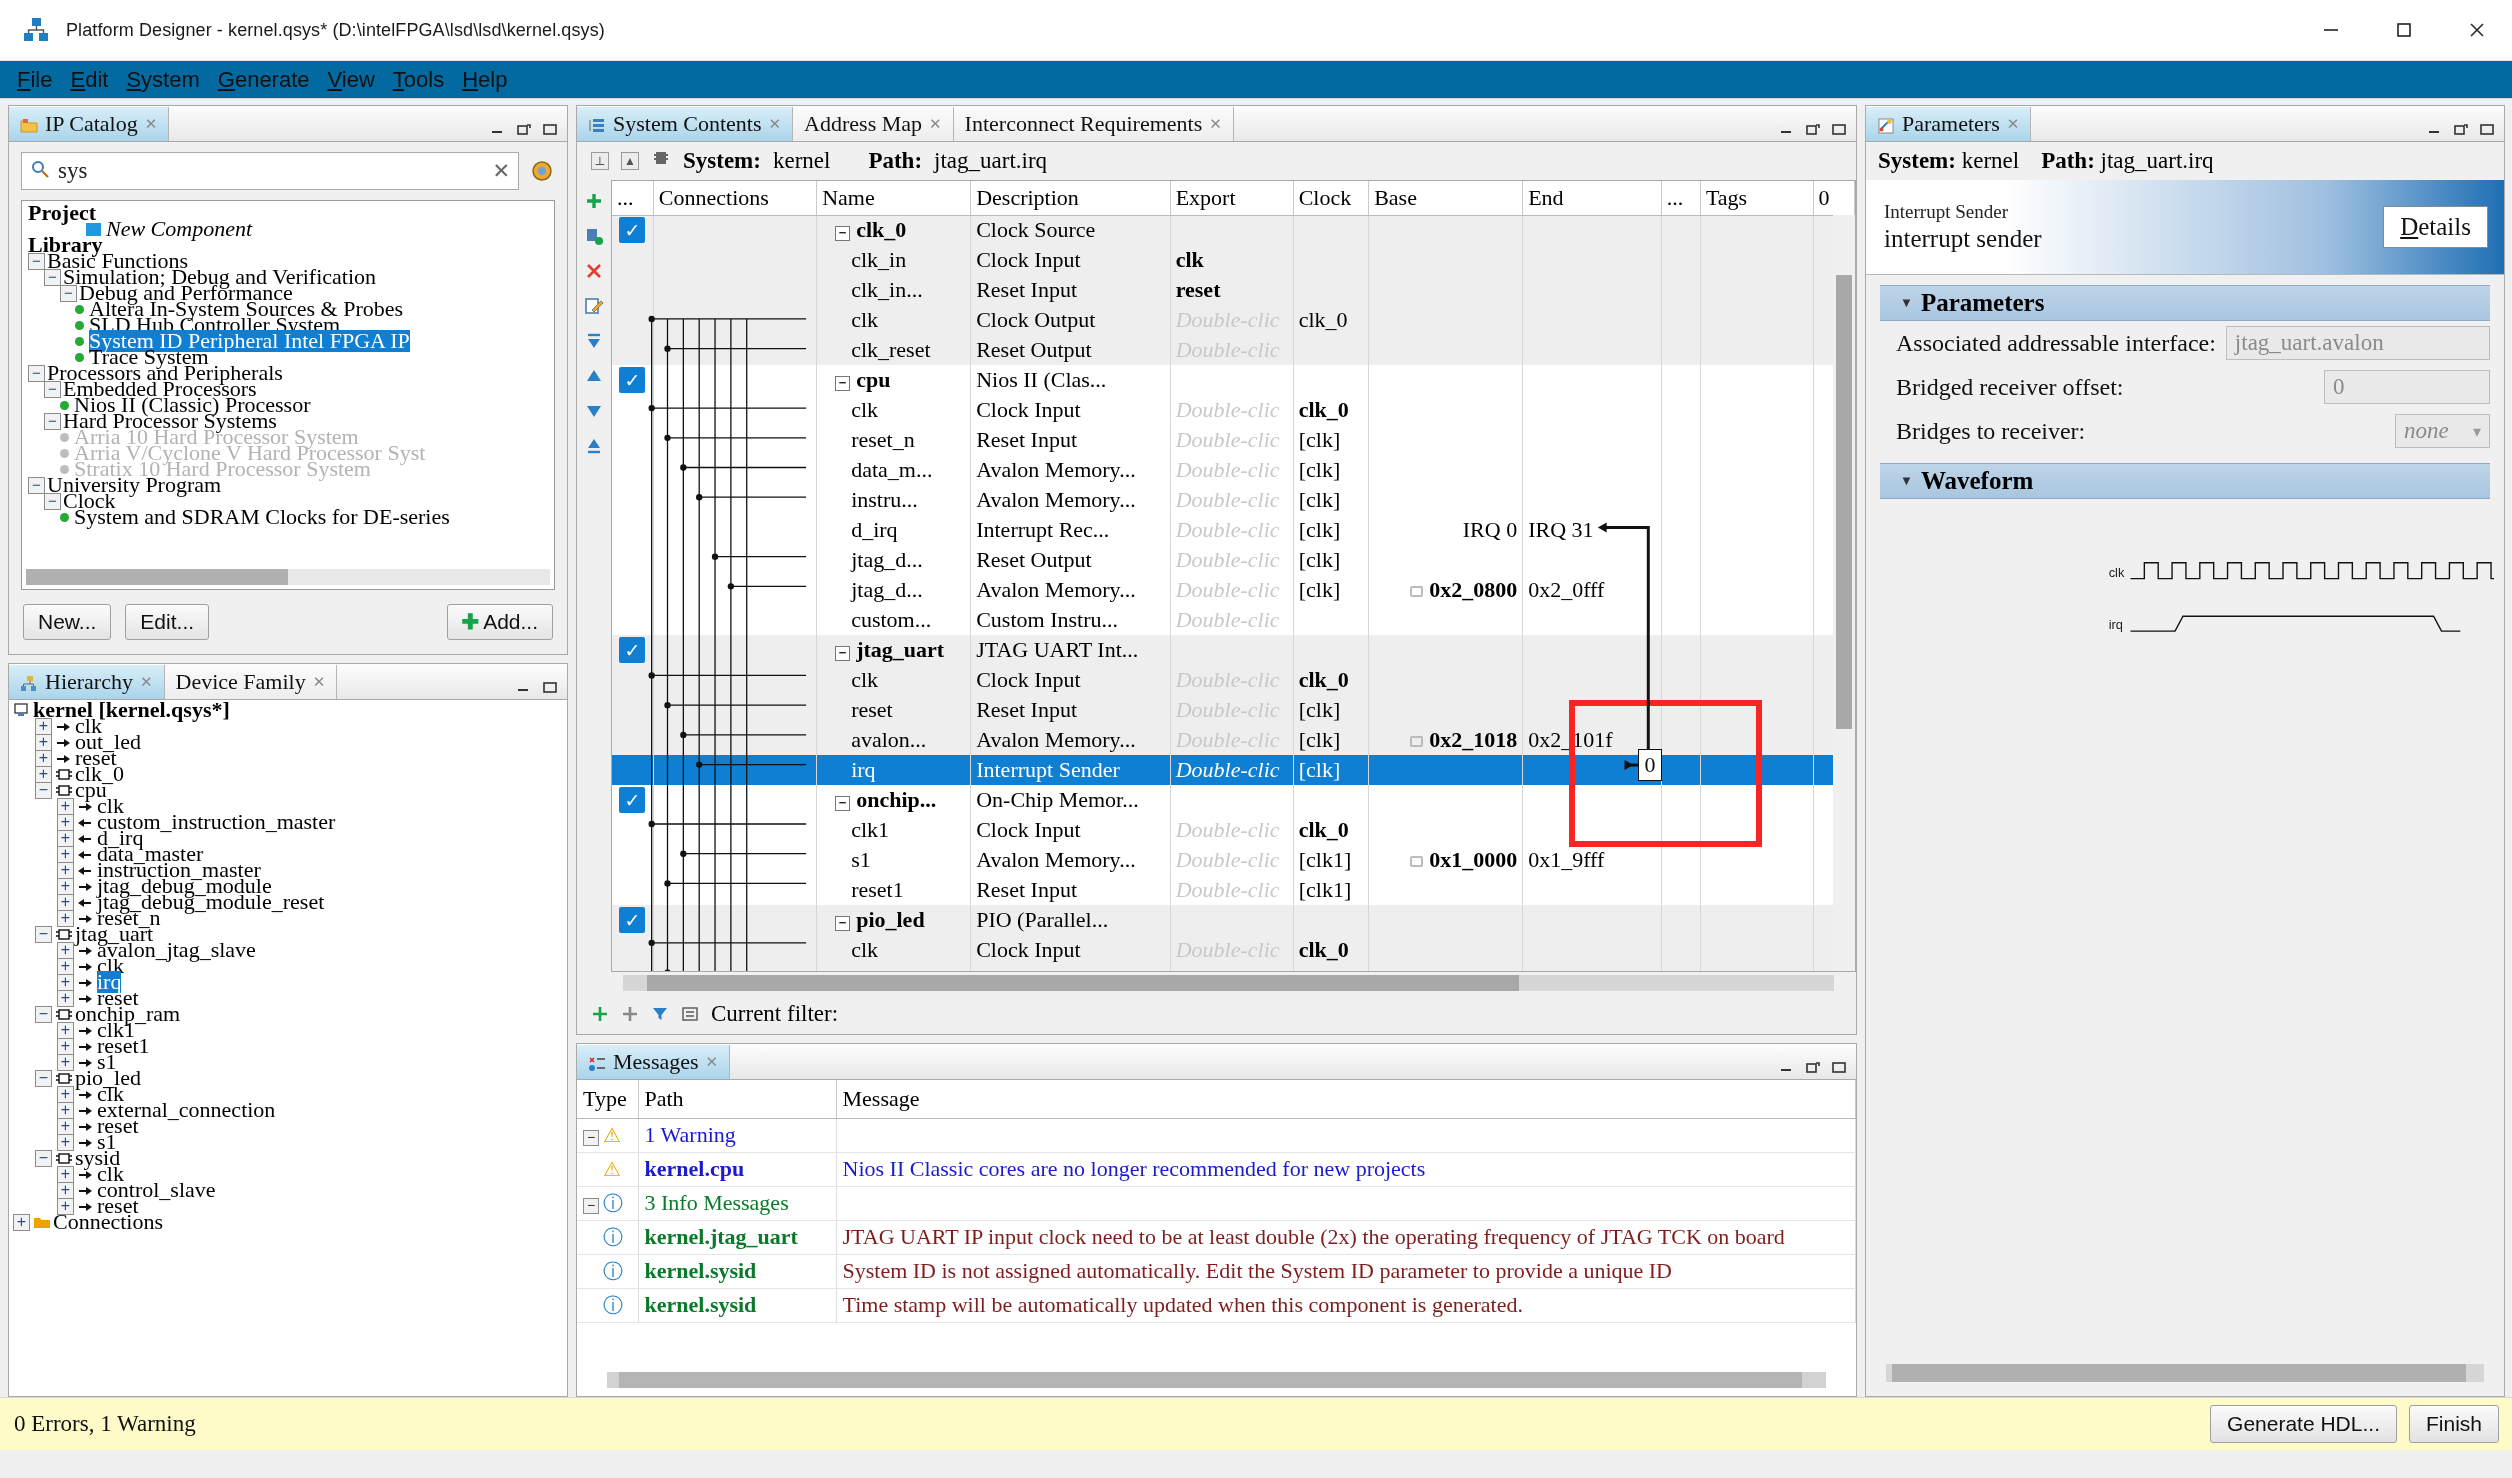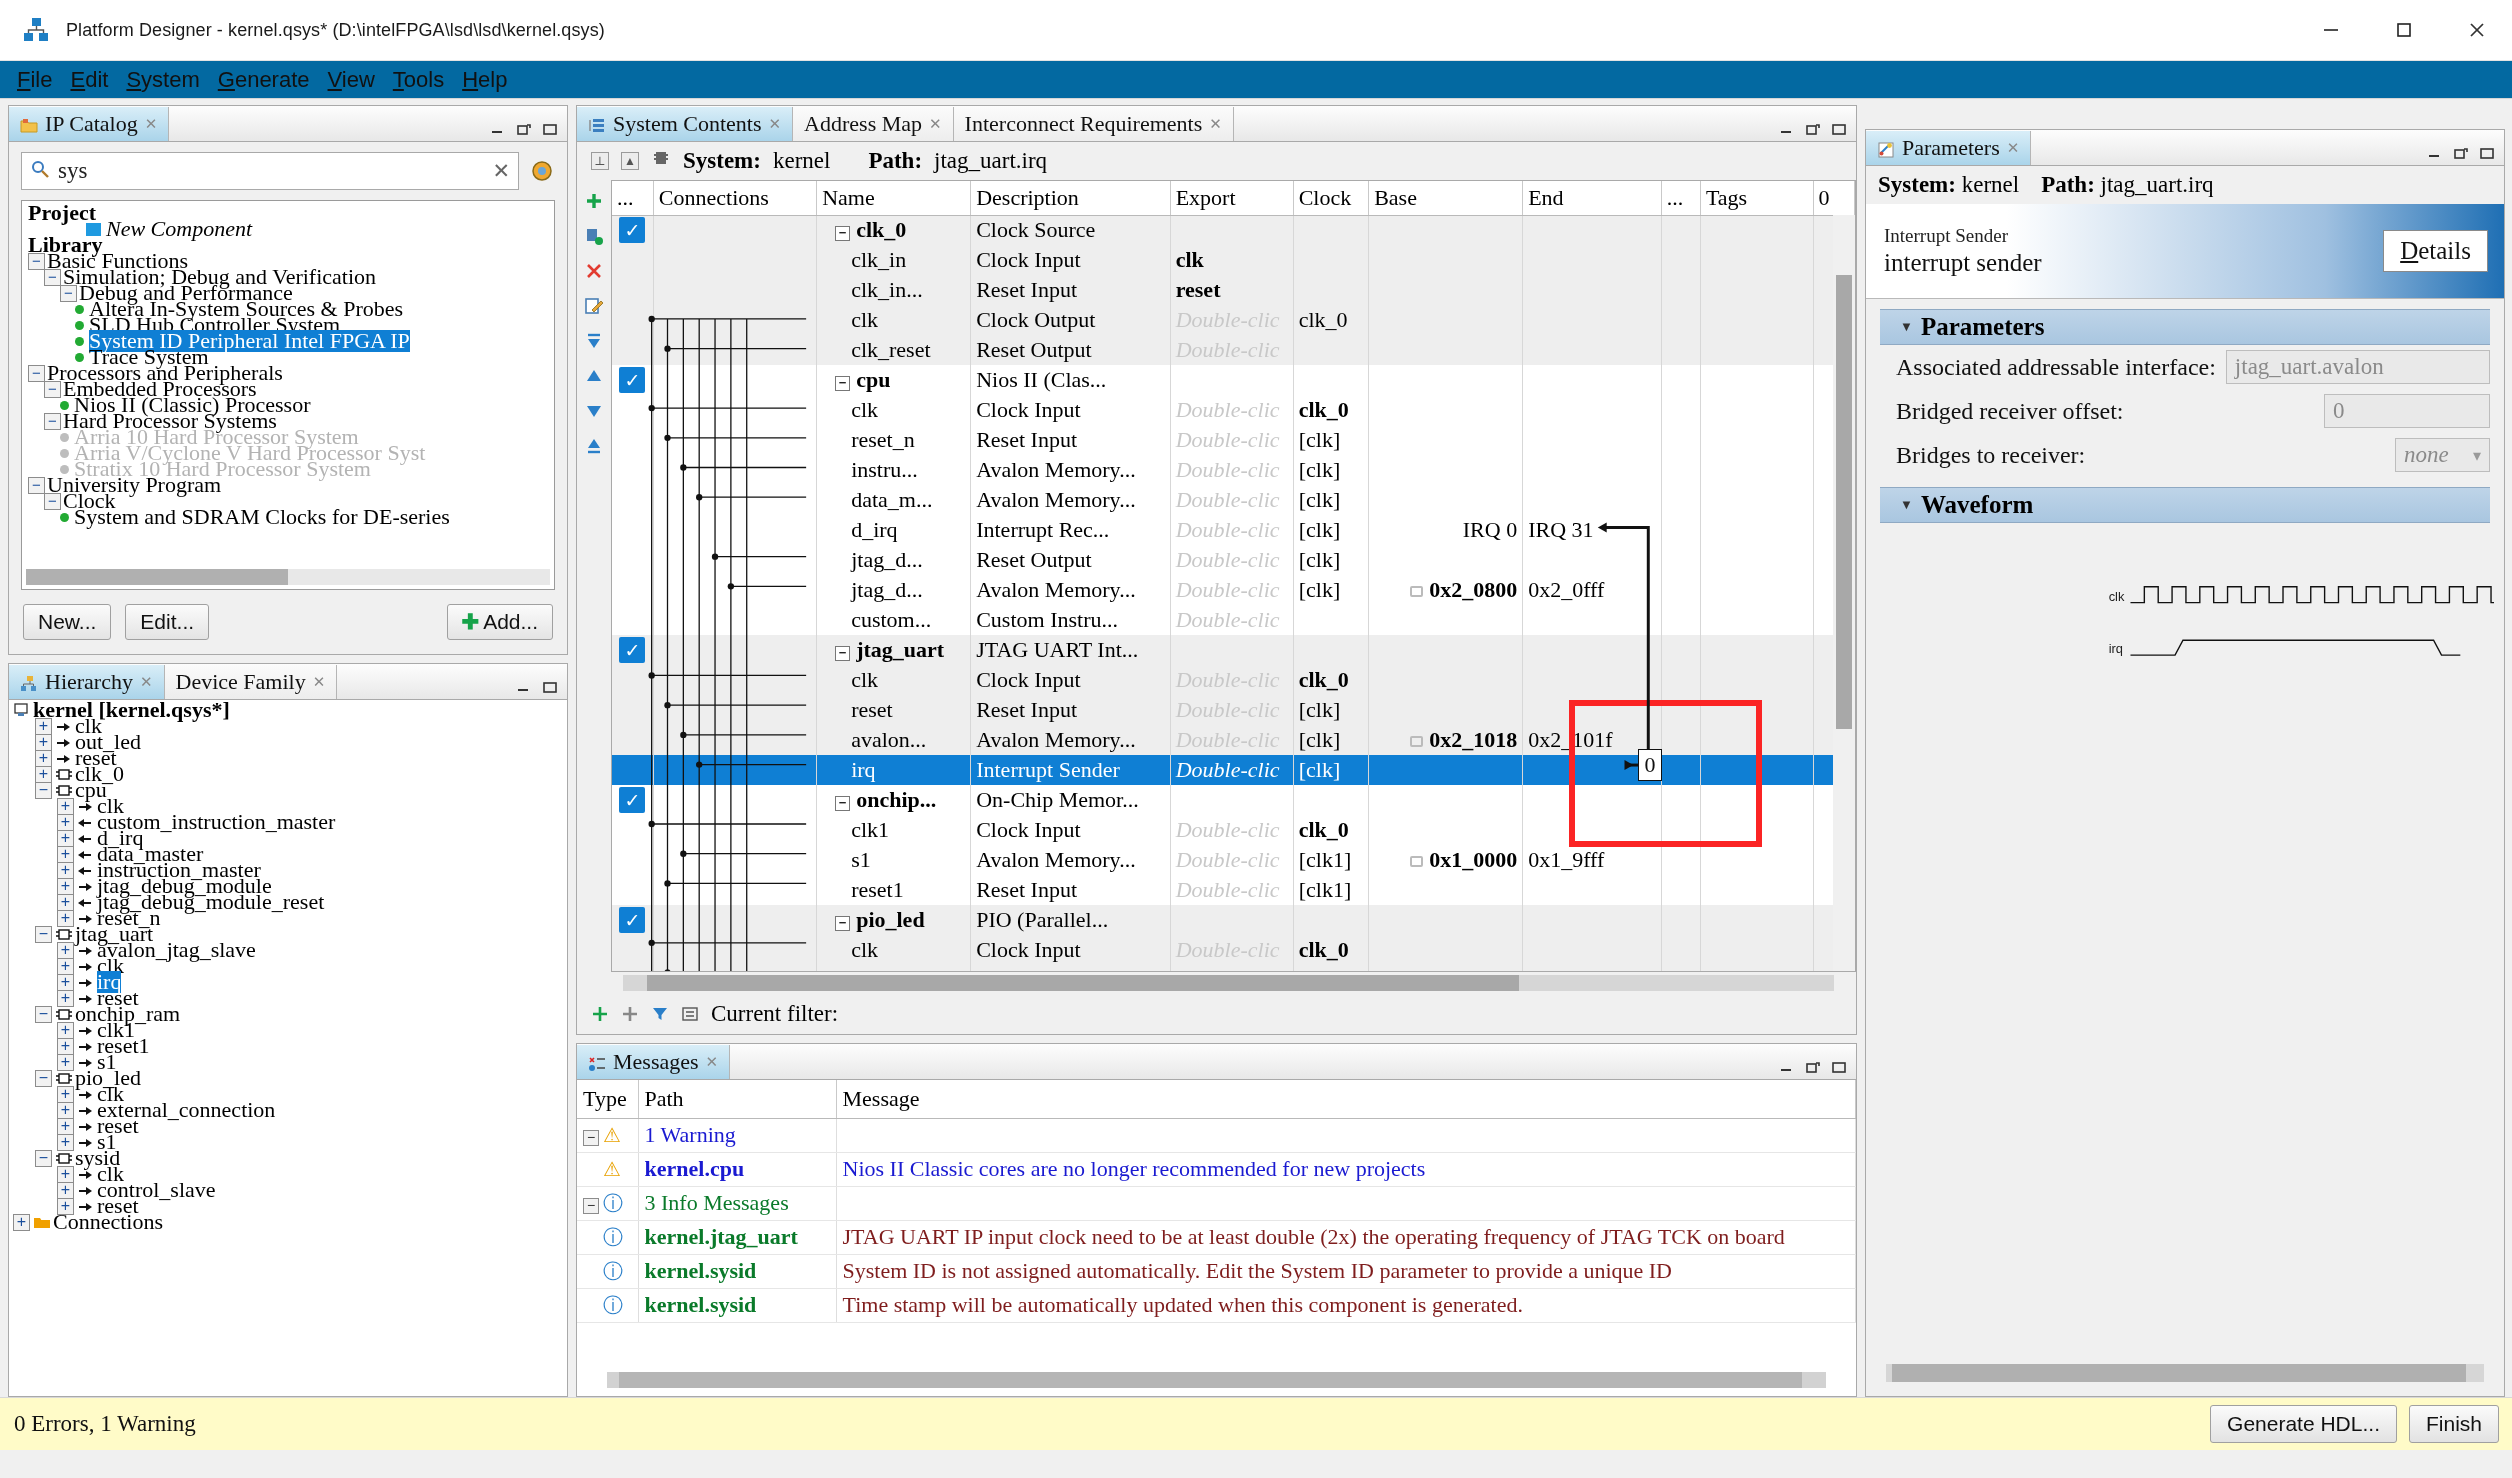--- a/index.html
+++ b/index.html
@@ -52,21 +52,21 @@
   .menubar .mi u { text-decoration: underline; }
 
   
   .main {
     flex: 1; display: flex; gap: 0;
     padding: 6px 8px 0 8px;
     min-height: 0;
   }
   .col-left  { width: 560px; display: flex; flex-direction: column; min-height:0; }
   .col-mid   { flex: 1; display: flex; flex-direction: column; min-height: 0; margin: 0 8px; }
-  .col-right { width: 640px; display: flex; flex-direction: column; min-height: 0; margin-top: 24px; }
+  .col-right { width: 640px; display: flex; flex-direction: column; min-height: 0; }
 
   
   .panel { display: flex; flex-direction: column; min-height: 0; }
   .panel-tabs {
     display: flex; align-items: flex-end;
     height: 36px; min-height: 36px;
     background: linear-gradient(#fdfdfd, #e8e8e8);
     border: 1px solid #a9a9a9; border-bottom: none;
     position: relative;
   }
@@ -1019,34 +1019,34 @@
                       <td><span class="">[clk]</span></td>
                       <td class="num"></td>
                       <td></td>
                       <td></td>
                       <td></td>
                       <td></td>
                     </tr>
                     <tr class="grpw">
                       <td></td>
                       <td></td>
+                      <td class="name lvl1">data_m...</td>
+                      <td>Avalon Memory...</td>
+                      <td><span class="gy">Double-clic</span></td>
+                      <td><span class="">[clk]</span></td>
+                      <td class="num"></td>
+                      <td></td>
+                      <td></td>
+                      <td></td>
+                      <td></td>
+                    </tr>
+                    <tr class="grpw">
+                      <td></td>
+                      <td></td>
                       <td class="name lvl1">instru...</td>
-                      <td>Avalon Memory...</td>
-                      <td><span class="gy">Double-clic</span></td>
-                      <td><span class="">[clk]</span></td>
-                      <td class="num"></td>
-                      <td></td>
-                      <td></td>
-                      <td></td>
-                      <td></td>
-                    </tr>
-                    <tr class="grpw">
-                      <td></td>
-                      <td></td>
-                      <td class="name lvl1">data_m...</td>
                       <td>Avalon Memory...</td>
                       <td><span class="gy">Double-clic</span></td>
                       <td><span class="">[clk]</span></td>
                       <td class="num"></td>
                       <td></td>
                       <td></td>
                       <td></td>
                       <td></td>
                     </tr>
                     <tr class="grpw">

